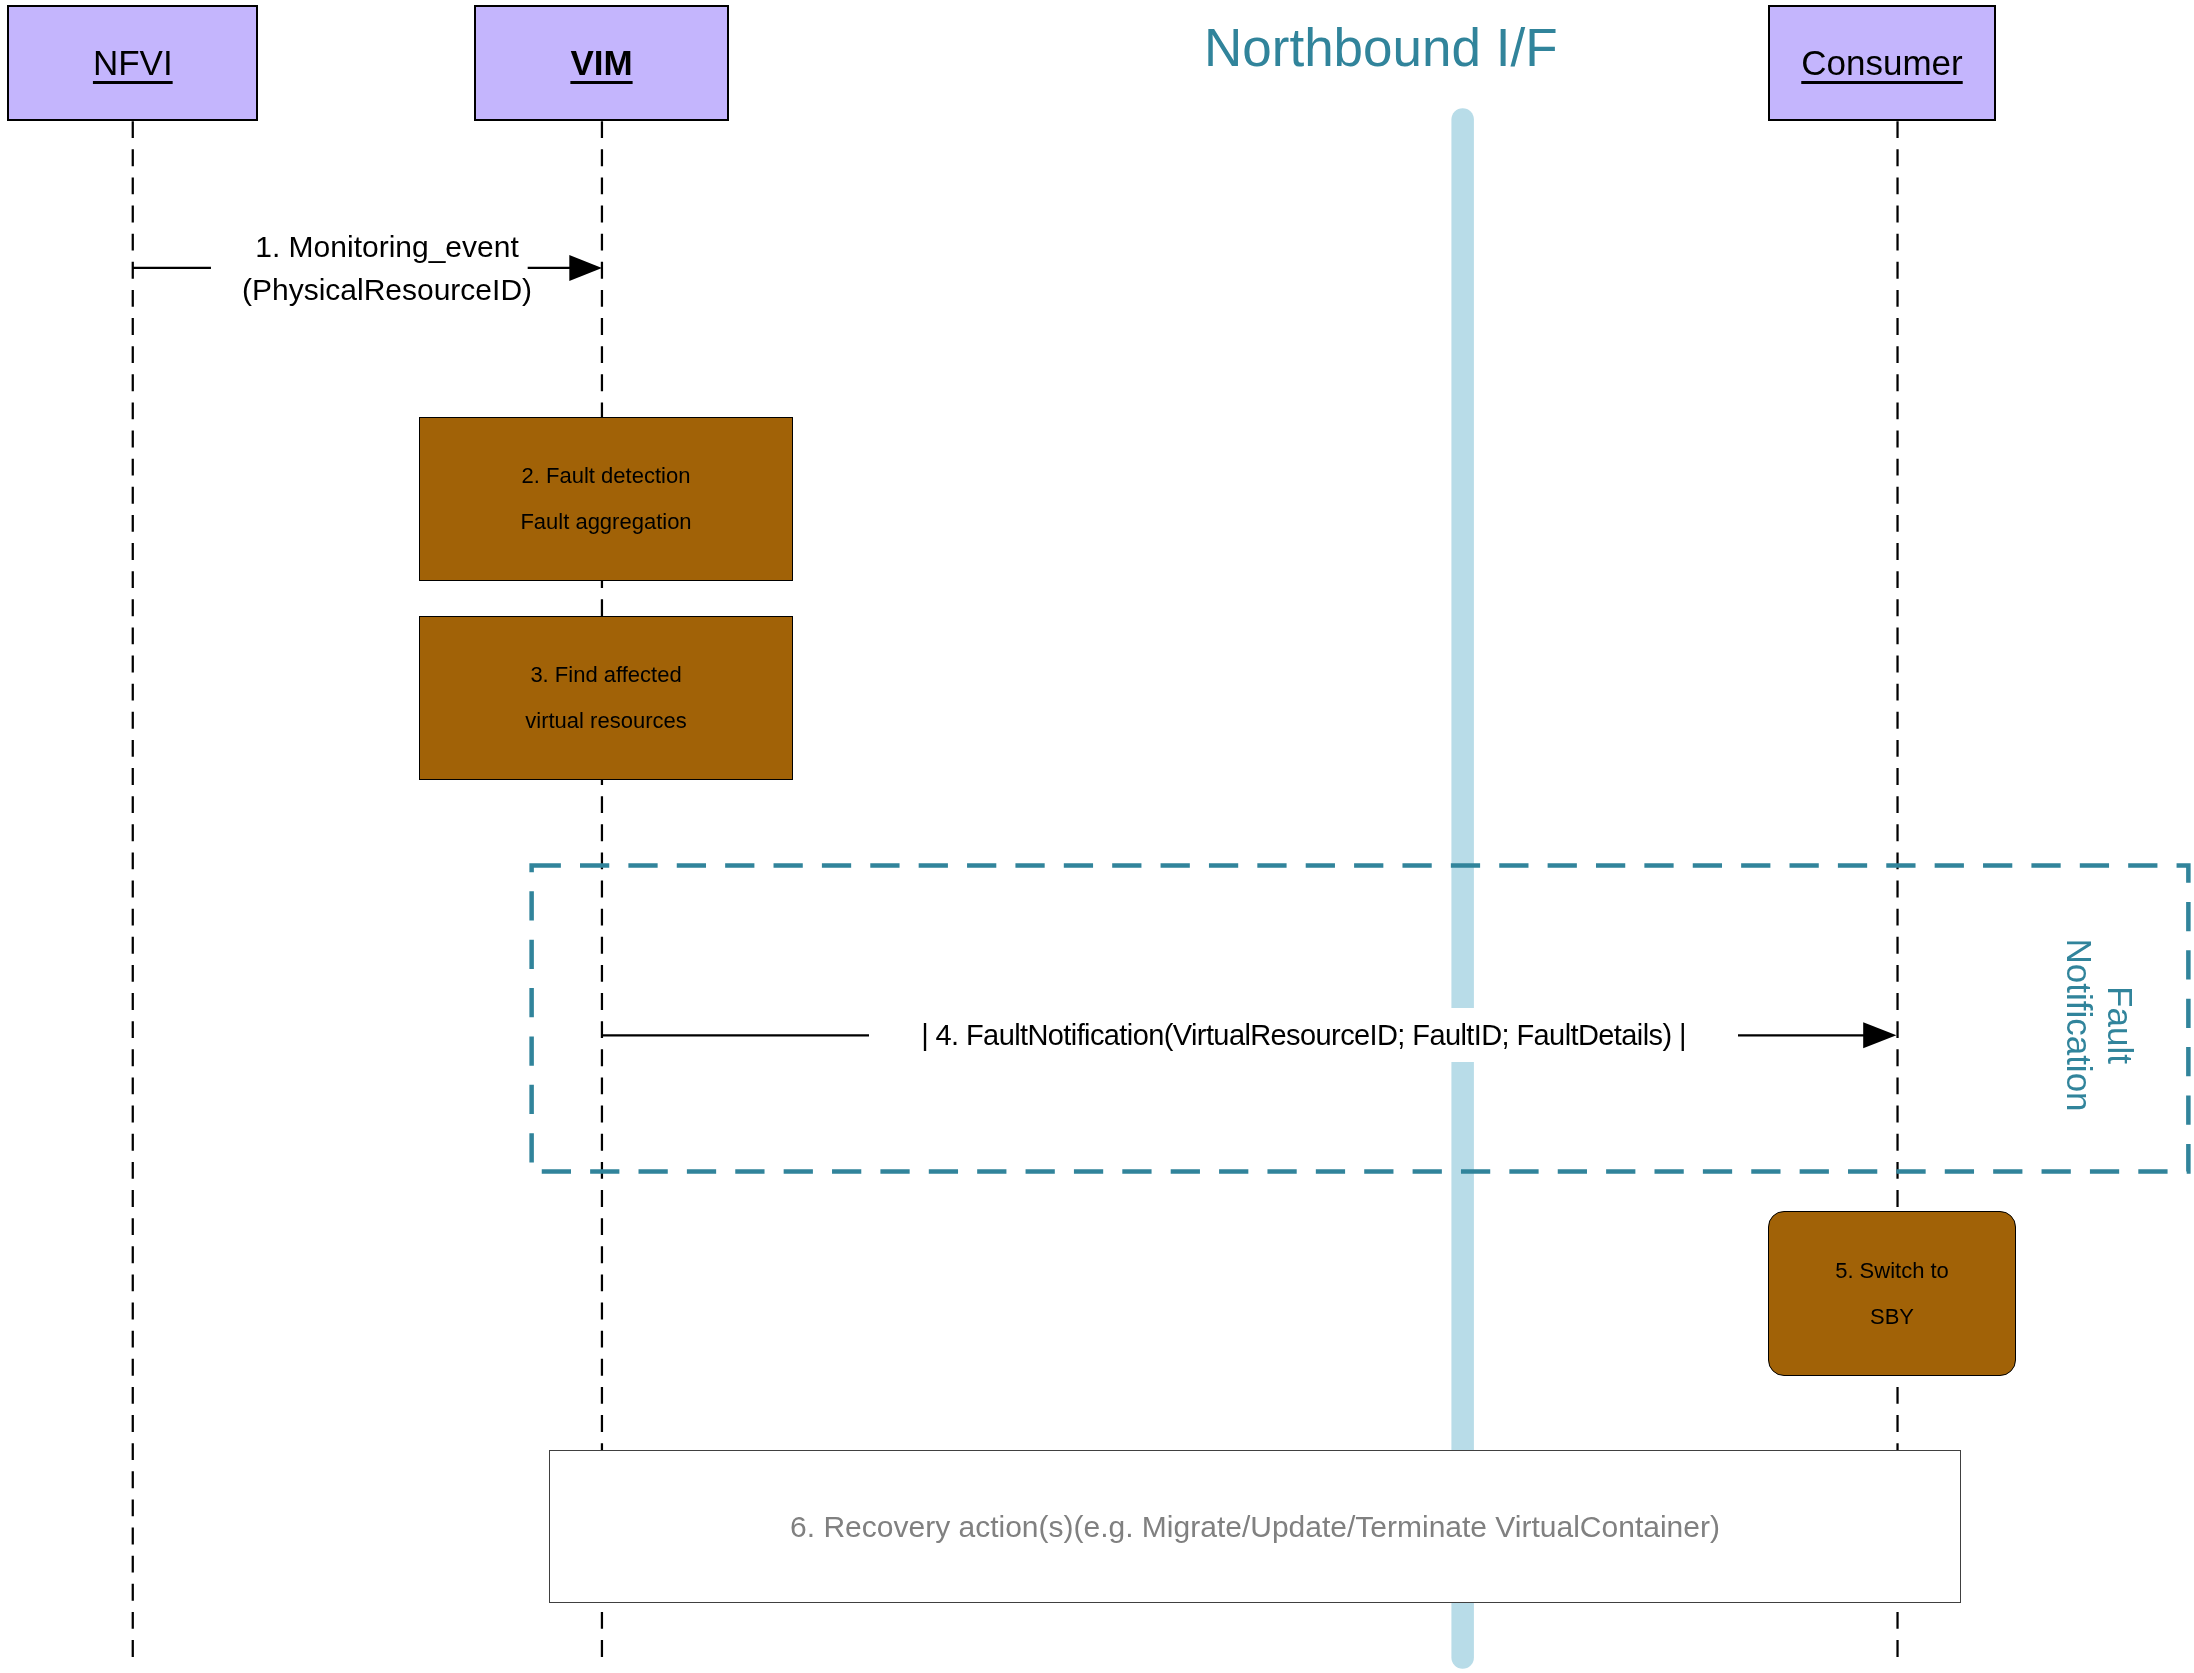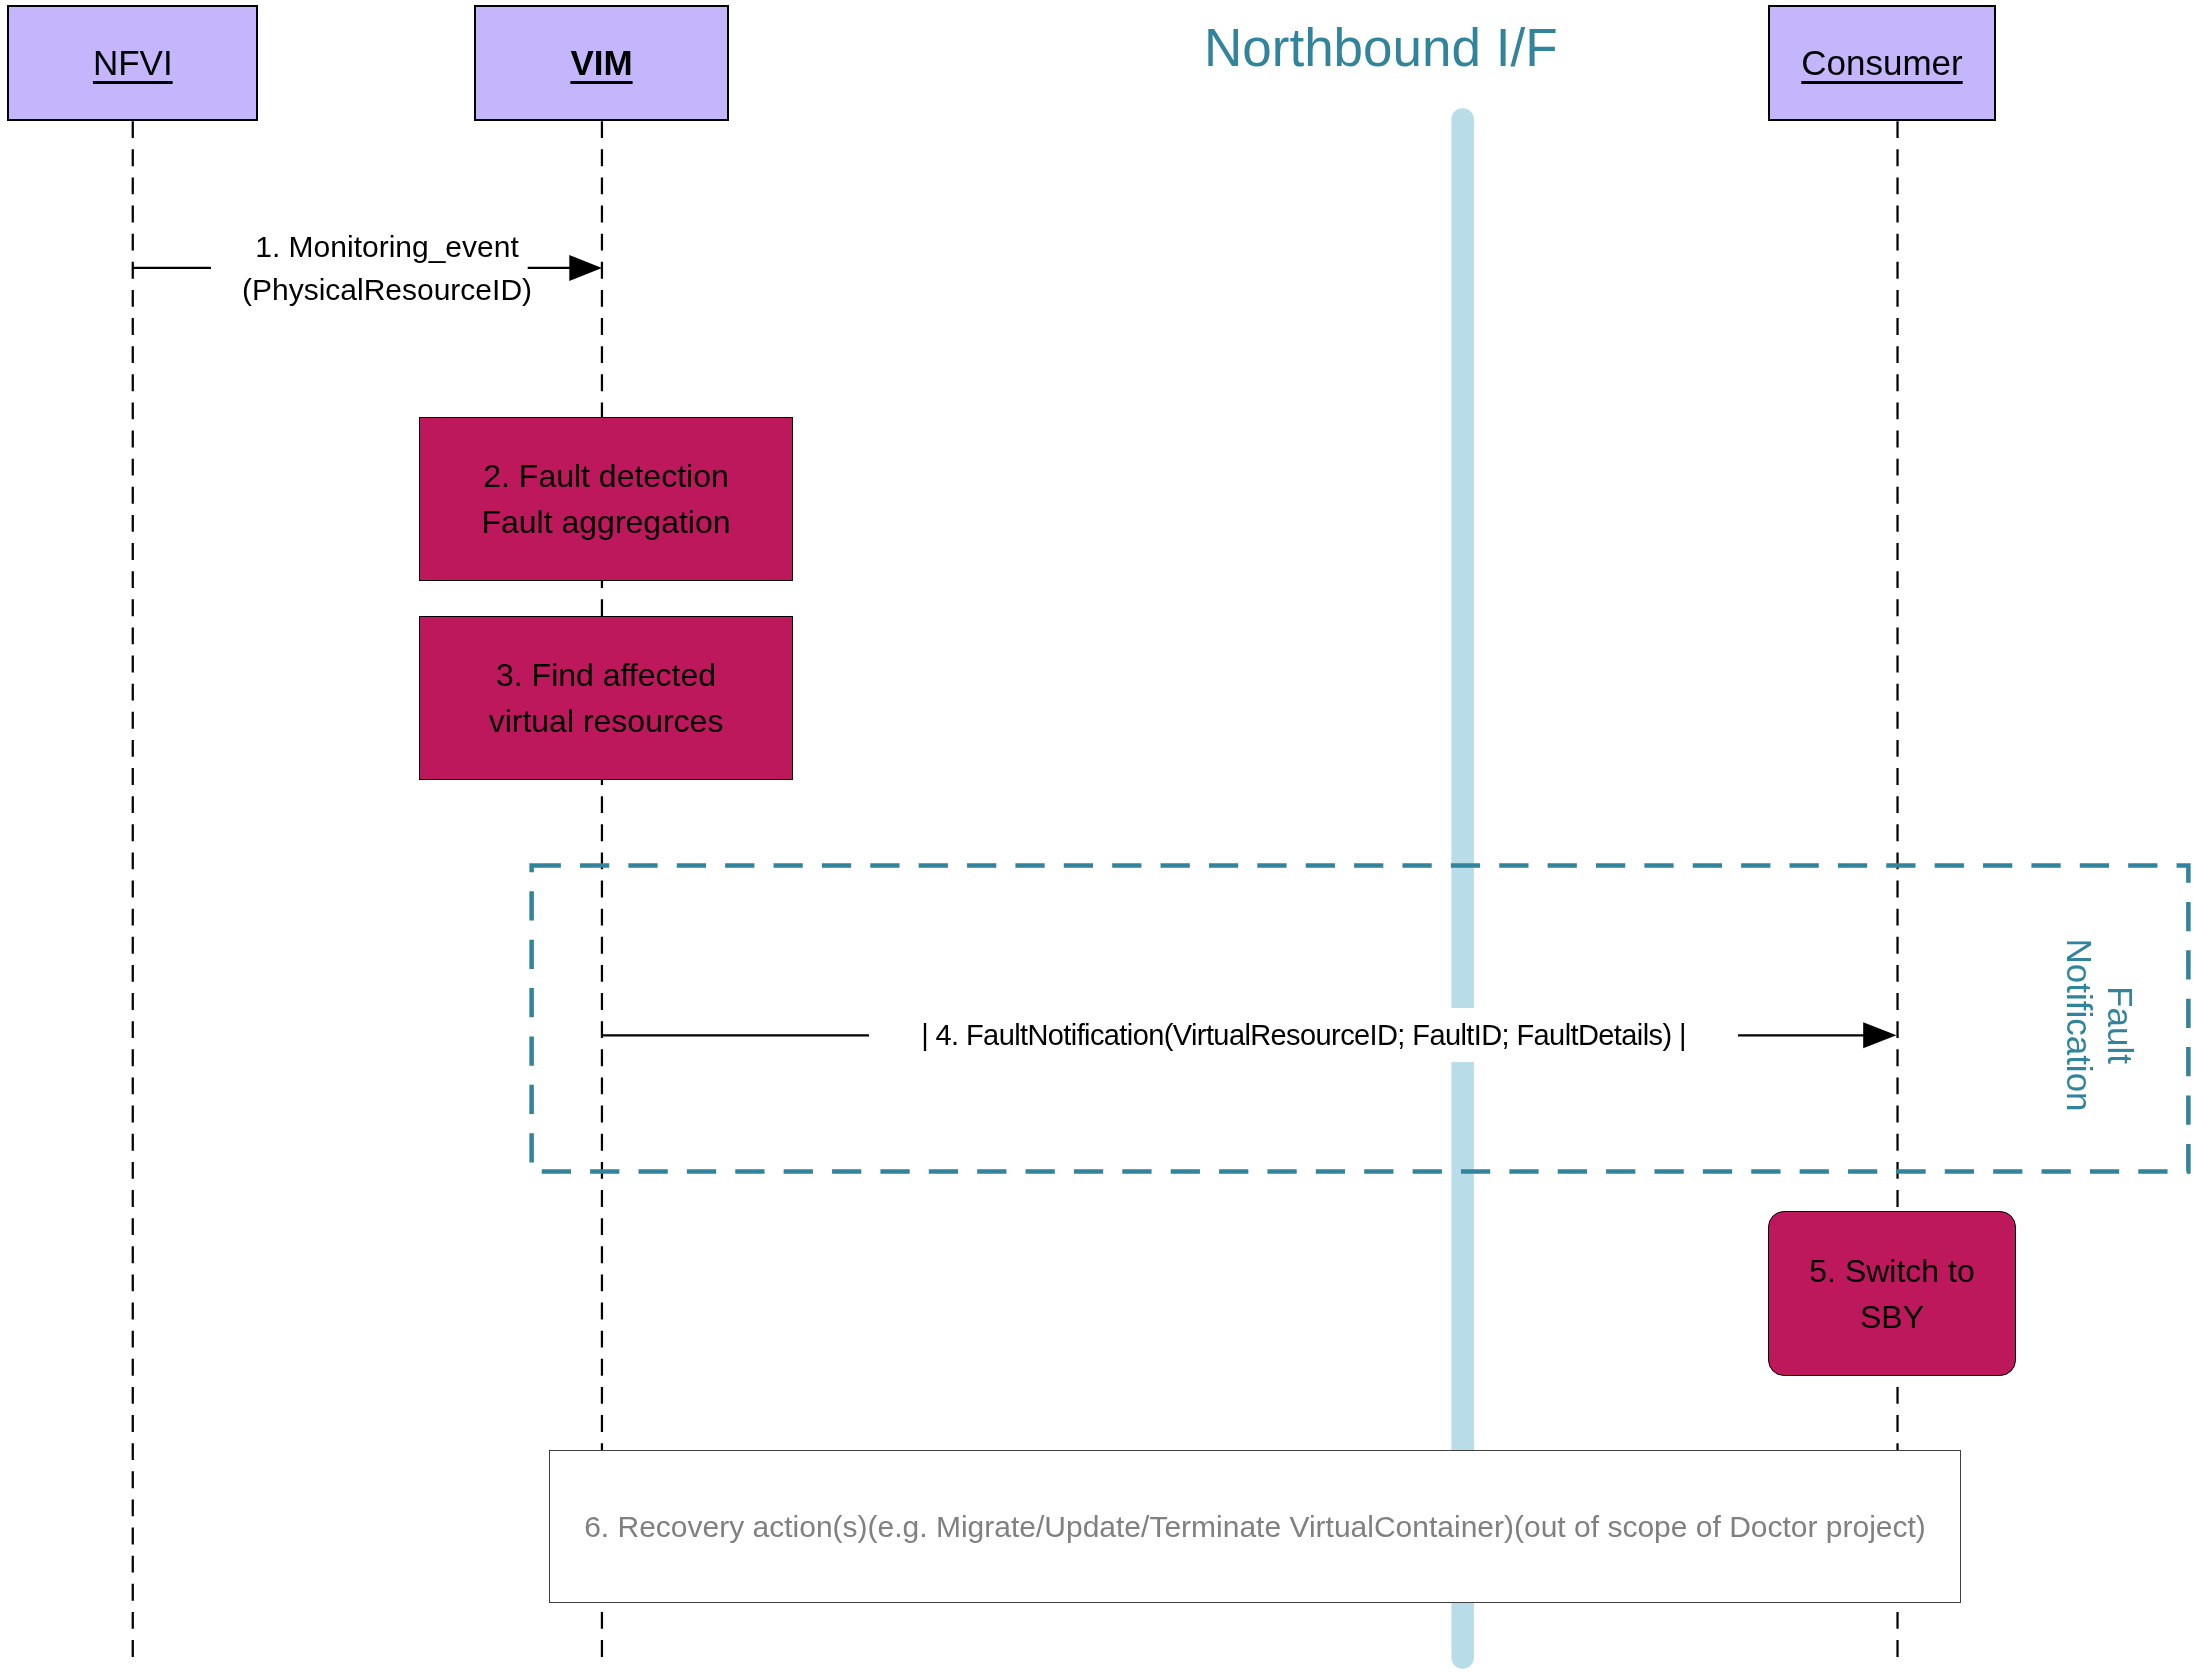--- a/index.html
+++ b/index.html
@@ -5,23 +5,23 @@
   html,body{margin:0;padding:0;background:#ffffff;}
   body{width:2194px;height:1674px;position:relative;overflow:hidden;
        font-family:"Liberation Sans","DejaVu Sans",sans-serif;color:#000;}
   .abs{position:absolute;}
   svg.layer{position:absolute;left:0;top:0;}
   
   .pbox{position:absolute;top:4.5px;height:116px;background:#c4b5fd;border:2.8px solid #000;
         box-sizing:border-box;display:flex;align-items:center;justify-content:center;}
   .pbox .plabel{font-size:35px;text-decoration:underline;text-underline-offset:5.6px;}
   
-  .act{position:absolute;background:#be185d;border:1.7px solid #000;box-sizing:border-box;
+  .act{position:absolute;background:#a16207;border:1.7px solid #000;box-sizing:border-box;
        display:flex;flex-direction:column;align-items:center;justify-content:center;
-       text-align:center;font-size:32px;line-height:46px;}
+       text-align:center;font-size:22px;line-height:46px;}
   
   .nb-title{position:absolute;left:1204px;top:17px;width:506px;text-align:left;
             font-size:53px;color:#31849b;}
   
   .msg1{position:absolute;left:186px;top:225px;width:402px;text-align:center;
         font-size:30px;line-height:43px;}
   .msg4{position:absolute;left:869px;top:1008px;width:869px;height:54px;line-height:54px;
         text-align:center;font-size:29px;letter-spacing:-0.6px;background:#fff;white-space:nowrap;}
   
   .recovery{position:absolute;left:549px;top:1450px;width:1412px;height:153px;
@@ -92,17 +92,16 @@
   </div>
 
   <div class="act" style="left:1768px;top:1211px;width:248px;height:165px;border-radius:16px;">
     <div>5. Switch to</div>
     <div>SBY</div>
   </div>
 
   <div class="recovery">
     <div>6. Recovery action(s)</div>
     <div>(e.g. Migrate/Update/Terminate VirtualContainer)</div>
-    <div>(out of scope of Doctor project)</div>
   </div>
 
 </div>
 
 
 </body></html>

